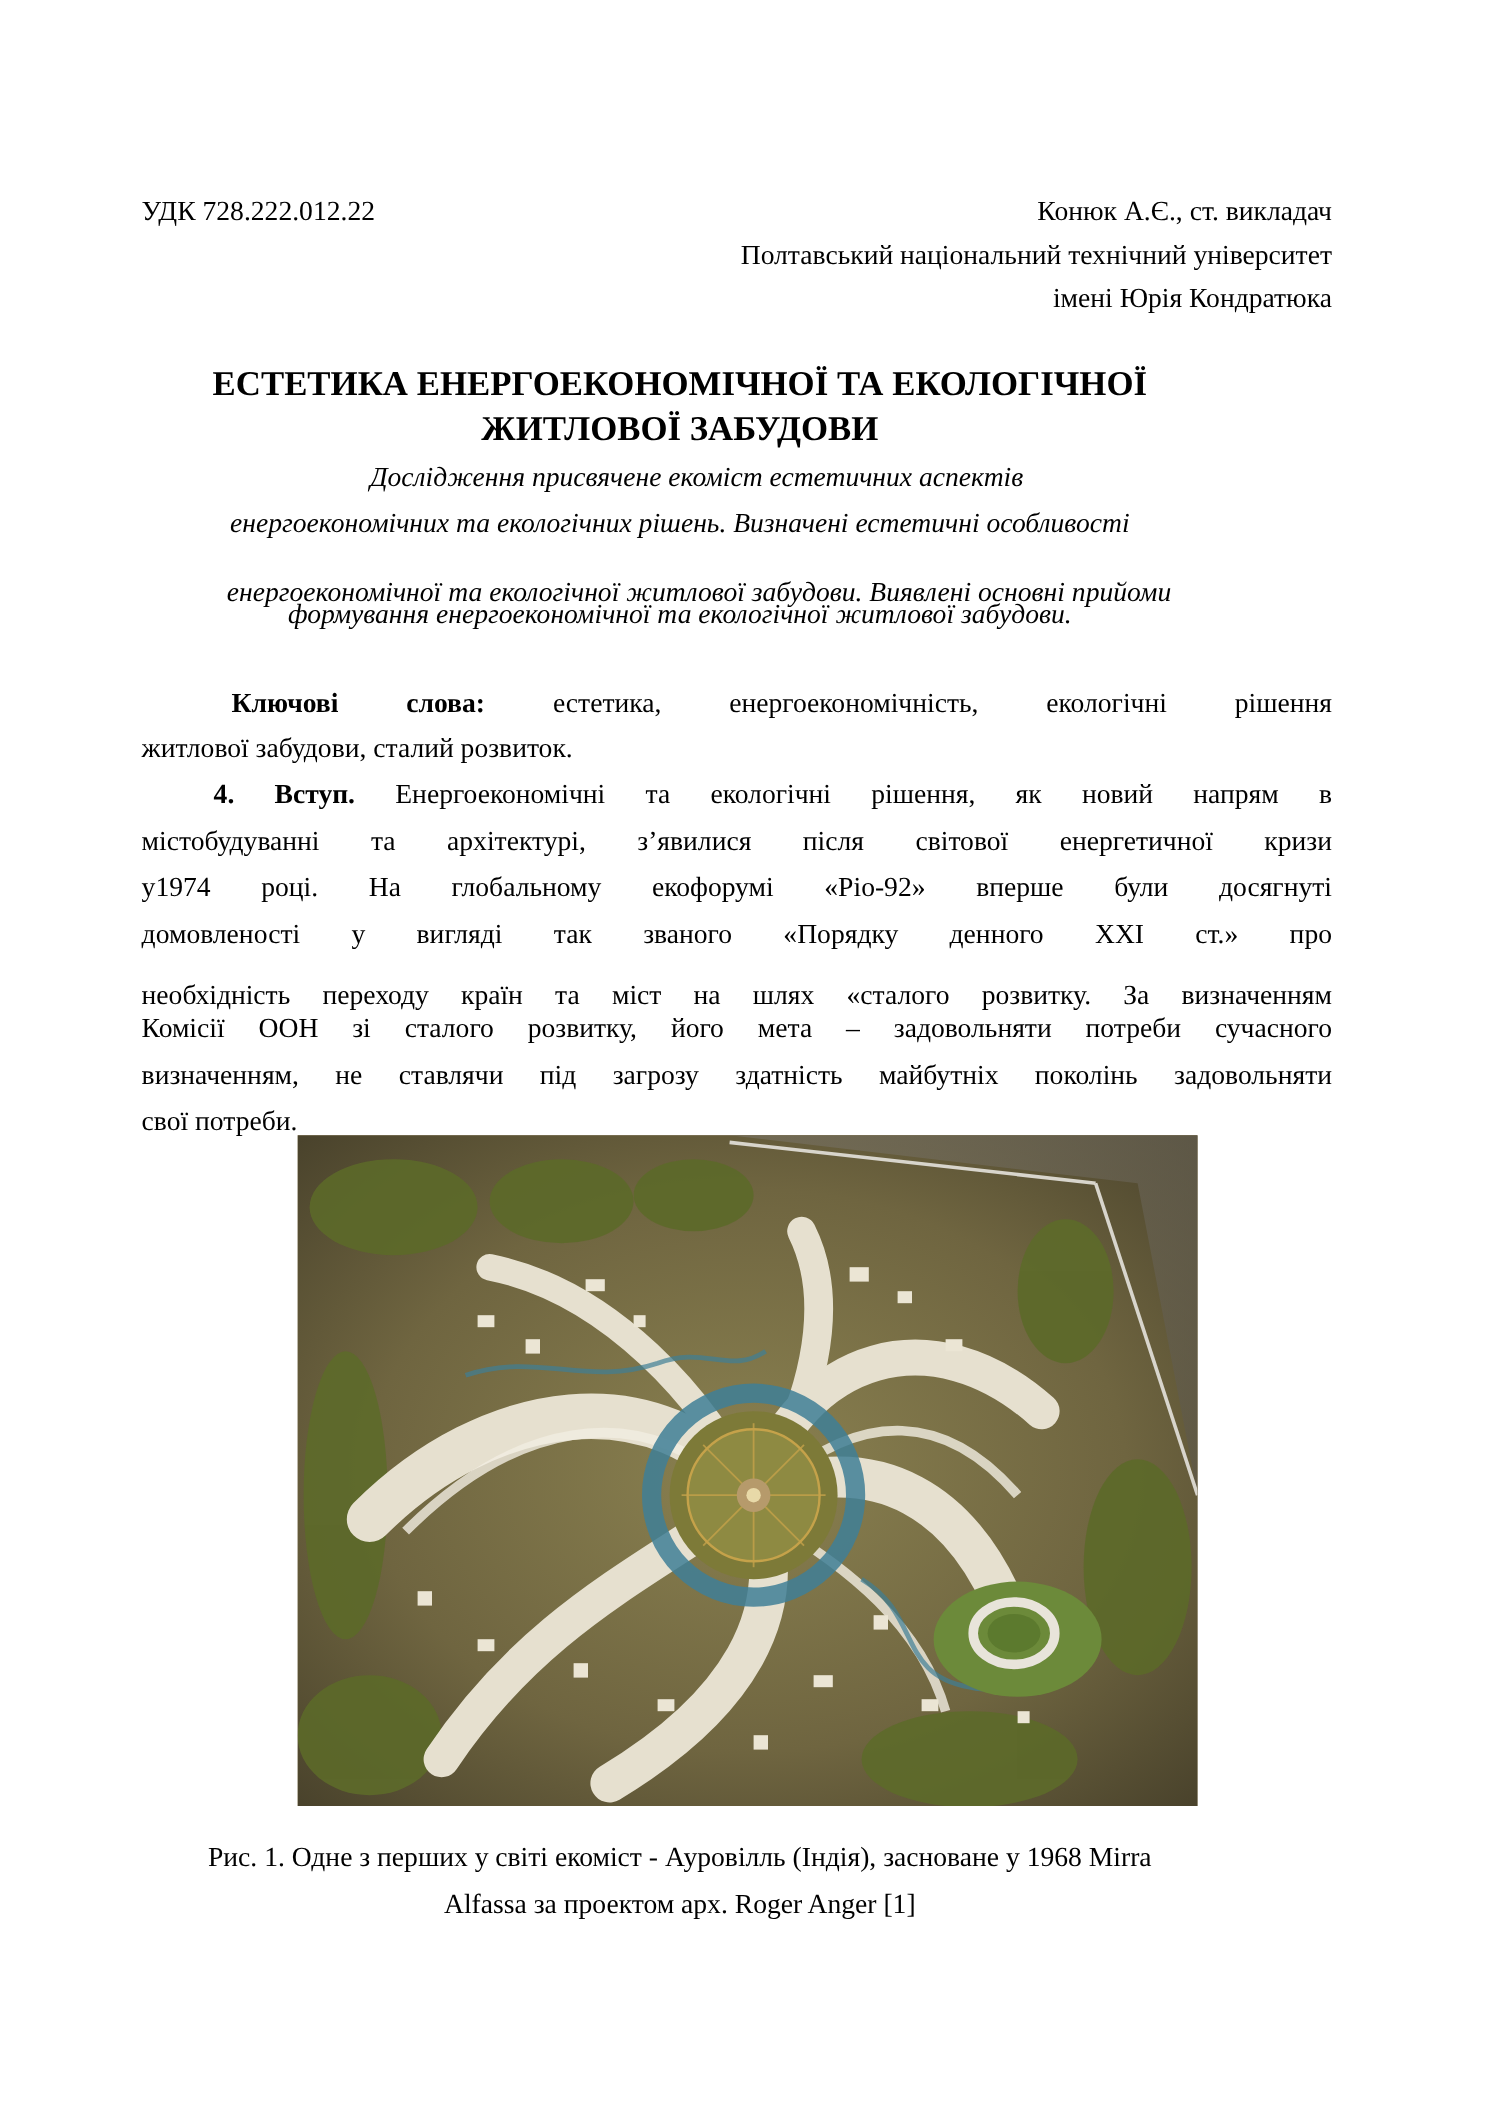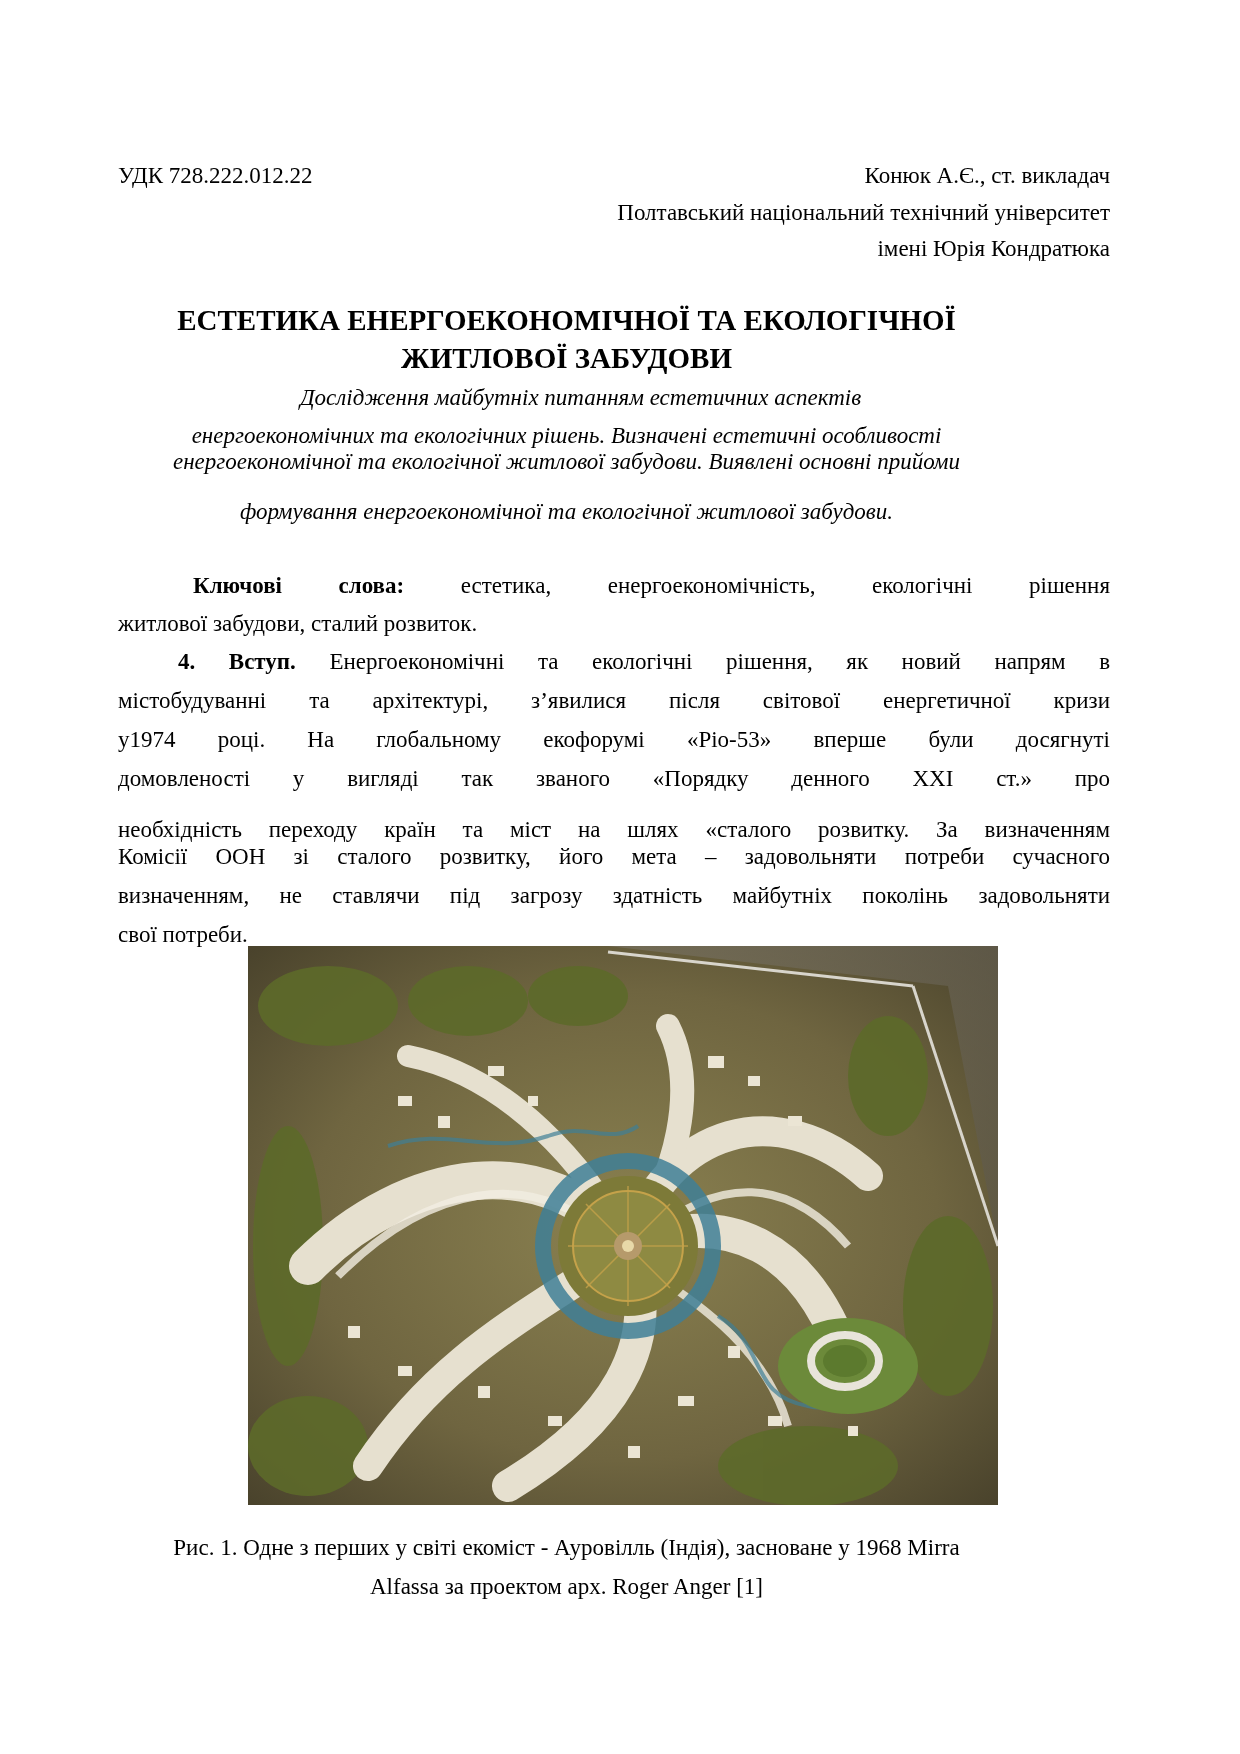--- a/index.html
+++ b/index.html
@@ -34,31 +34,31 @@
 <body>
 
 <div class="line left" style="top:158px;">УДК 728.222.012.22</div>
 <div class="line right" style="top:158px;">Конюк А.Є., ст. викладач</div>
 <div class="line right" style="top:195px;">Полтавський національний технічний університет</div>
 <div class="line right" style="top:231px;">імені Юрія Кондратюка</div>
 
 <div class="line center title" style="top:300px;">ЕСТЕТИКА ЕНЕРГОЕКОНОМІЧНОЇ ТА ЕКОЛОГІЧНОЇ</div>
 <div class="line center title" style="top:338px;text-align:center;">ЖИТЛОВОЇ  ЗАБУДОВИ</div>
 
-<div class="line center abstract" style="top:380px; padding-left:28px; box-sizing:border-box;">Дослідження майбутніх питанням естетичних аспектів</div>
+<div class="line center abstract" style="top:380px; padding-left:28px; box-sizing:border-box;">Дослідження присвячене екоміст естетичних аспектів</div>
 <div class="line center abstract" style="top:418px;">енергоекономічних та екологічних рішень. Визначені естетичні особливості</div>
-<div class="line center abstract" style="top:444px;">енергоекономічної та екологічної житлової забудови. Виявлені основні прийоми</div>
+<div class="line center abstract" style="top:476px;padding-left:16px;">енергоекономічної та екологічної житлової забудови. Виявлені основні прийоми</div>
 <div class="line center abstract" style="top:494px;">формування енергоекономічної та екологічної житлової забудови.</div>
 
 <div class="line just" style="top:568px; padding-left:75px; width:917px;"><b>Ключові слова:</b><span> естетика, енергоекономічність, екологічні рішення</span></div>
 <div class="line nojust" style="top:606px;">житлової забудови, сталий розвиток.</div>
 
 <div class="line just" style="top:644px; padding-left:60px; width:932px;"><b>4. Вступ.</b><span> Енергоекономічні та екологічні рішення, як новий напрям в</span></div>
 <div class="line just" style="top:683px;">містобудуванні та архітектурі, з’явилися після світової енергетичної кризи</div>
-<div class="line just" style="top:722px;">у1974 році. На глобальному екофорумі «Ріо-53» вперше були досягнуті</div>
+<div class="line just" style="top:722px;">у1974 році. На глобальному екофорумі «Ріо-92» вперше були досягнуті</div>
 <div class="line just" style="top:761px;">домовленості у вигляді так званого «Порядку денного XXI ст.» про</div>
 <div class="line just" style="top:812px;">необхідність переходу країн та міст на шлях «сталого розвитку. За визначенням</div>
 <div class="line just" style="top:839px;">Комісії ООН зі сталого розвитку, його мета – задовольняти потреби сучасного</div>
 <div class="line just" style="top:878px;">визначенням, не ставлячи під загрозу здатність майбутніх поколінь задовольняти</div>
 <div class="line nojust" style="top:917px;">свої потреби.</div>
 
 <div class="figure">
   <svg width="750" height="559" viewBox="0 0 750 559">
     <defs>
       <radialGradient id="ground" cx="50%" cy="50%" r="70%">

